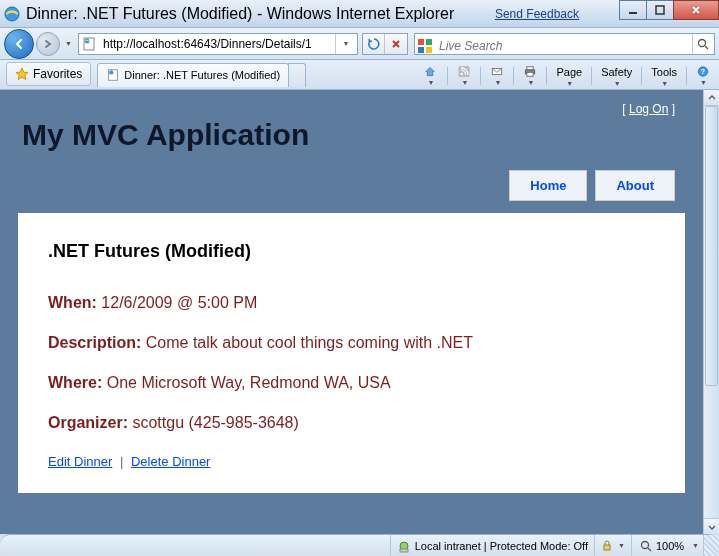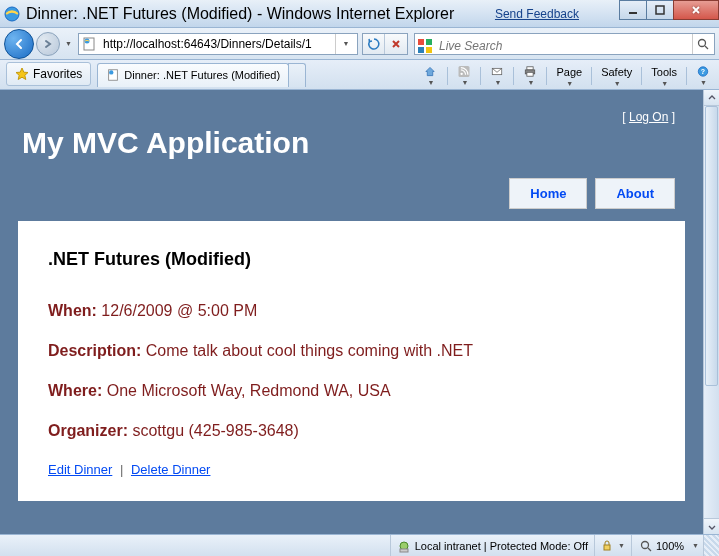--- a/index.html
+++ b/index.html
@@ -231,31 +231,31 @@
     position: absolute;
     top: 16px; left: 1px; right: 1px;
     height: 280px;
     background: linear-gradient(to right,#e8f0f8,#c8d9eb);
     border: 1px solid #a9c0d9;
     border-radius: 2px;
   }
 
   .page {
     margin: 0 18px;
-    padding-top: 12px;
+    padding-top: 4px;
   }
   .logon {
     text-align: right;
     color: #fff;
     font-size: 12px;
     padding: 8px 10px 2px 0;
   }
   .logon a { color: #fff; text-decoration: underline; }
   .app-title {
-    color: #ffffff;
+    color: #0f172a;
     font-size: 30px;
     font-weight: bold;
     font-family: Verdana, Arial, sans-serif;
     margin: 0 0 18px 4px;
   }
   .nav-tabs {
     display: flex;
     justify-content: flex-end;
     gap: 8px;
     padding-right: 10px;
@@ -293,20 +293,21 @@
   
   .status-bar {
     position: absolute;
     left: 0; right: 0; bottom: 0;
     height: 22px;
     background: linear-gradient(#eaf1f9,#d2e0ef);
     border-top: 1px solid #9ab5d3;
     display: flex;
     align-items: flex-start;
     font-size: 11px;
+    border-radius: 10px;
   }
   .status-left { flex: 1; }
   .status-seg {
     height: 100%;
     border-left: 1px solid #b8c8da;
     display: flex; align-items: center;
     padding: 0 6px;
     gap: 4px;
   }
   .status-seg.zoom { padding: 0 4px 0 8px; }

